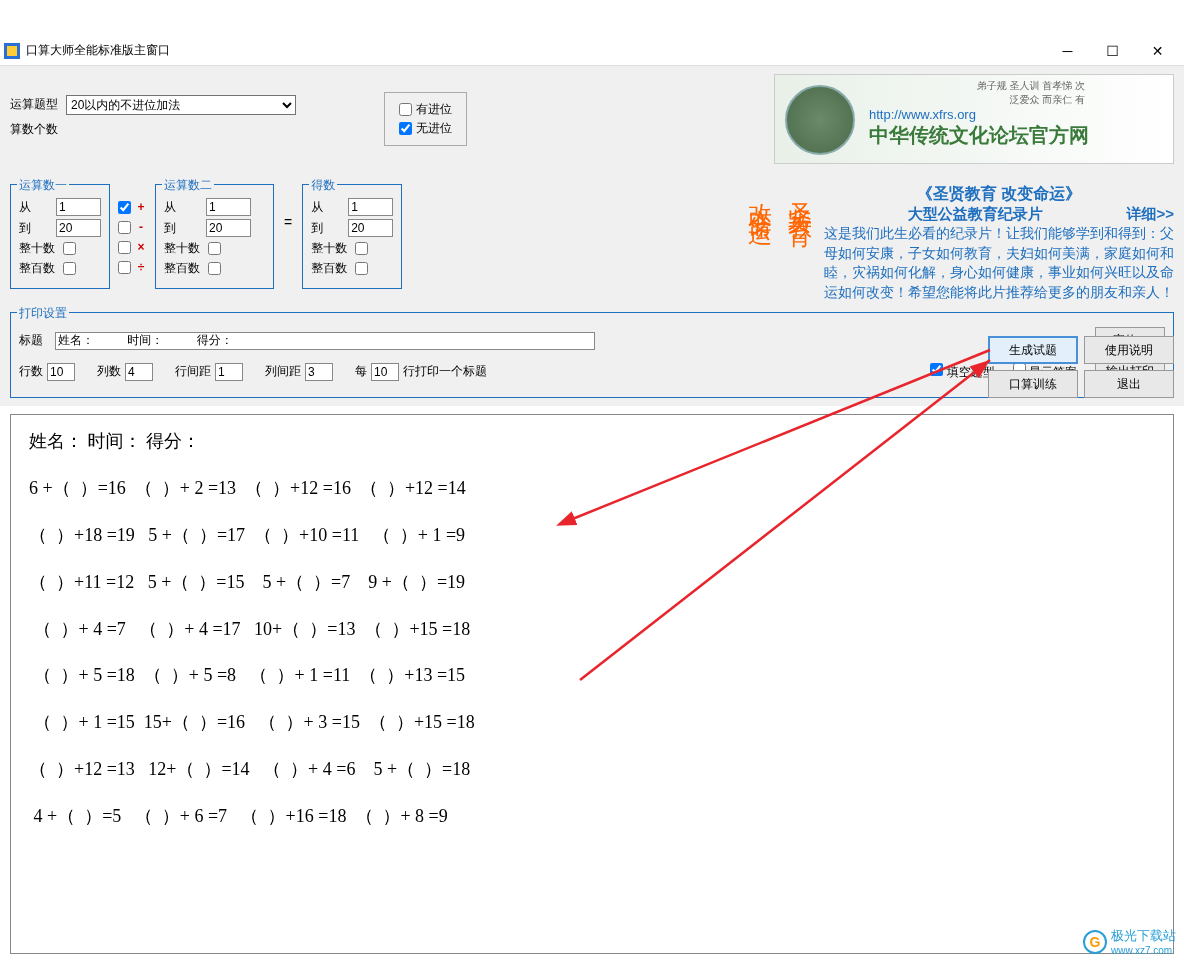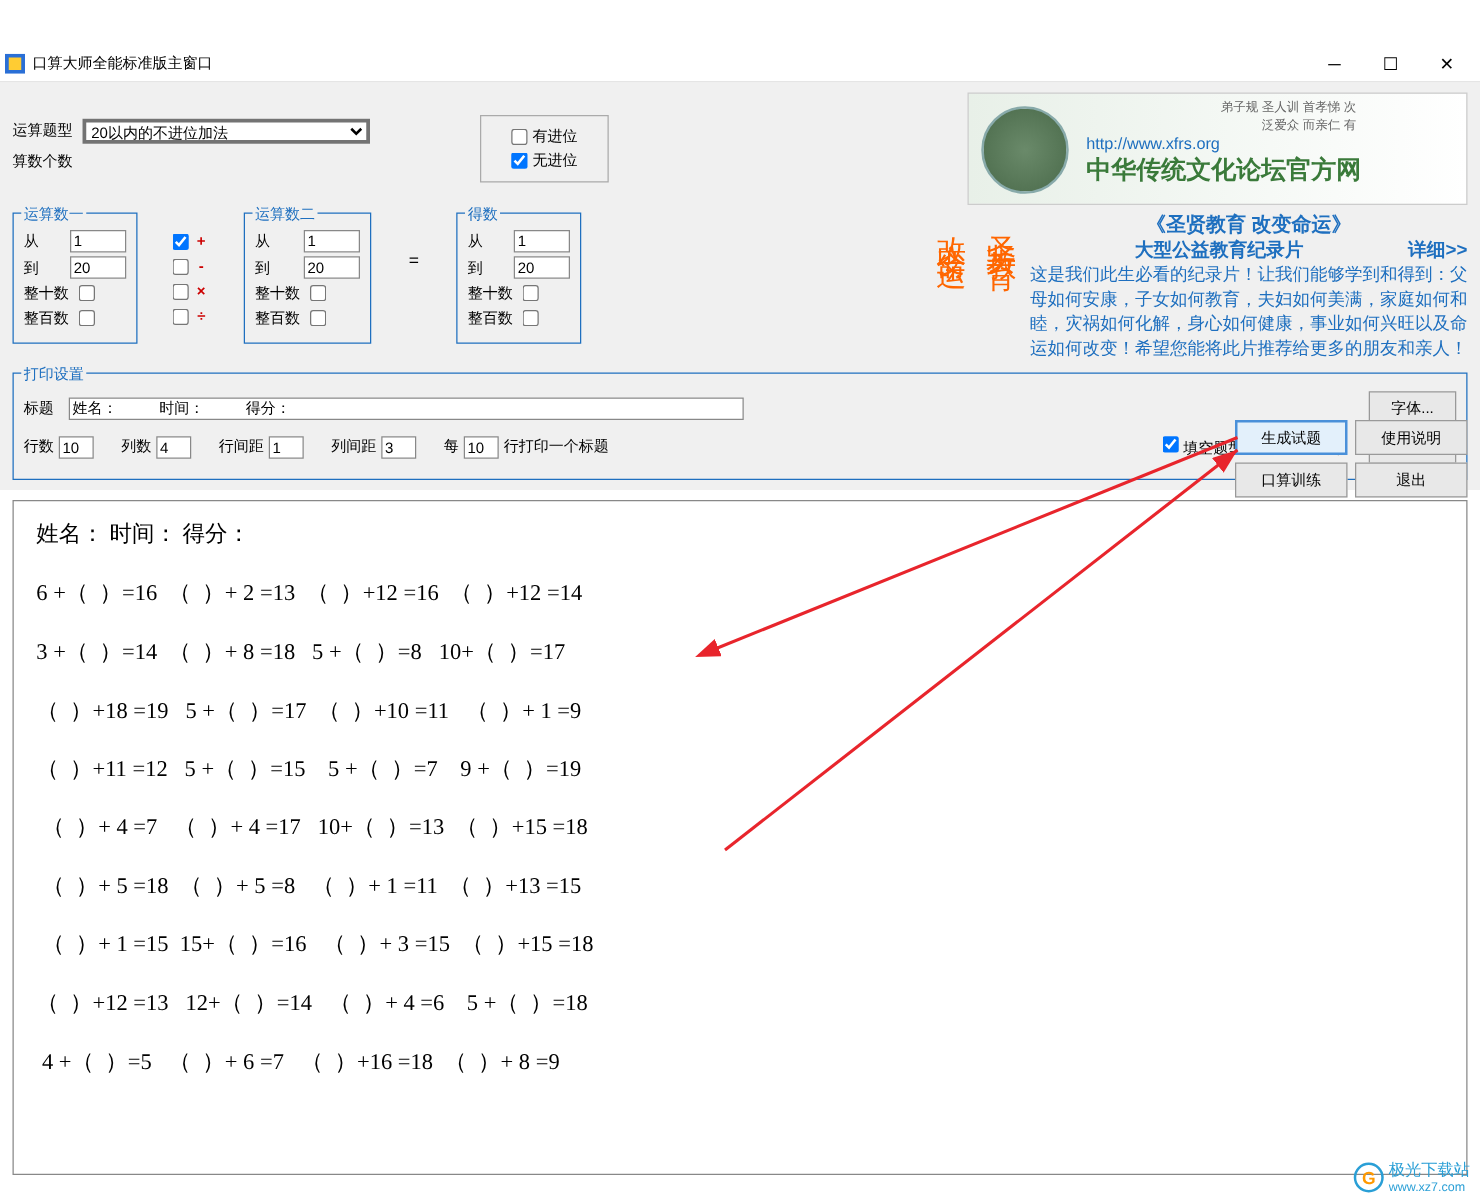--- a/index.html
+++ b/index.html
@@ -8,34 +8,34 @@
 .titlebar .icon { width: 16px; height: 16px; margin-right: 6px; }
 .titlebar .title { flex: 1; font-size: 12px; }
 .titlebar .controls { display: flex; }
 .titlebar .controls div { width: 45px; height: 28px; display: flex; align-items: center; justify-content: center; cursor: pointer; font-size: 14px; }
 
 .main { background: #f0f0f0; padding: 8px 10px; }
 .row1 { display: flex; align-items: center; gap: 14px; }
 .config-left { width: 320px; }
 .form-row { display: flex; align-items: center; margin-bottom: 6px; }
 .form-row label { width: 56px; }
-select { height: 20px; width: 230px; font-size: 12px; border: 3px solid #737373; background: #fff; }
-
-.carry-box { border: 1px solid #aaa; padding: 6px 24px; margin-left: 40px; }
+select { height: 20px; width: 230px; font-size: 12px; border: 1px solid #737373; background: #fff; }
+
+.carry-box { border: 1px solid #aaa; padding: 6px 14px; margin-left: 40px; }
 .carry-box label { display: flex; align-items: center; gap: 4px; margin: 2px 0; }
 
 .banner { flex: 1; display: flex; justify-content: flex-end; }
 .banner-img { width: 400px; height: 90px; background: linear-gradient(90deg, #e8f0e8, #fff); border: 1px solid #ccc; position: relative; display: flex; }
 .banner-img .avatar { width: 70px; height: 70px; border-radius: 50%; background: radial-gradient(circle, #6a8a6a, #4a6a4a); margin: 10px; border: 2px solid #8aa; }
 .banner-img .txt { padding: 4px; }
 .banner-img .url { color: #1e6fbf; font-size: 13px; }
 .banner-img .slogan { color: #3a7a3a; font-size: 20px; font-weight: bold; font-family: Liberation Mono, monospace; }
 .banner-img .small { font-size: 10px; color: #666; text-align: right; padding-right: 4px; }
 
-.row2 { display: flex; align-items: flex-start; margin-top: 6px; gap: 24px; }
+.row2 { display: flex; align-items: flex-start; margin-top: 20px; gap: 4px; }
 .fieldset { border: 1px solid #1e6fbf; padding: 10px 8px 8px 8px; position: relative; }
 .fieldset .legend { position: absolute; top: -8px; left: 6px; background: #f0f0f0; padding: 0 2px; color: #1e6fbf; font-size: 12px; }
 .num-row { display: flex; align-items: center; margin: 3px 0; }
 .num-row label { width: 42px; }
 .num-row input[type="text"] { width: 45px; height: 18px; border: 1px solid #888; padding: 0 2px; font-size: 12px; }
 .num-row input[type="checkbox"] { margin-left: 2px; }
 
 .ops-box { padding: 10px 4px; }
 .op-row { display: flex; align-items: center; gap: 4px; margin: 6px 0; }
 .op-row .sym { color: #cc0000; font-weight: bold; width: 12px; text-align: center; }
@@ -152,21 +152,21 @@
       <div class="op-row">
           <input type="checkbox" style="">
           <span class="sym">×</span>
         </div>
       <div class="op-row">
           <input type="checkbox" style="">
           <span class="sym">÷</span>
         </div>
     </div>
 
-    <div class="fieldset" style="width:102px">
+    <div class="fieldset" style="width:119px">
       <div class="legend">运算数二</div>
       <div class="num-row">
           <label>从</label>
           <input type="text" value="1" style="">
         </div>
       <div class="num-row">
           <label>到</label>
           <input type="text" value="20" style="">
         </div>
       <div class="num-row">
@@ -250,21 +250,20 @@
   <button class="btn highlight">生成试题</button>
   <button class="btn">使用说明</button>
   <button class="btn">口算训练</button>
   <button class="btn">退出</button>
 </div>
 
 <div class="output">
   <div class="hdr">姓名：        时间：        得分：</div>
   <div id="qrows">
       <div class="qrow">6 +（  ）=16  （  ）+ 2 =13  （  ）+12 =16  （  ）+12 =14</div>
-      <div class="qrow">3 +（  ）=14  （  ）+ 8 =18   5 +（  ）=8   10+（  ）=17</div>
       <div class="qrow">（  ）+18 =19   5 +（  ）=17  （  ）+10 =11   （  ）+ 1 =9</div>
       <div class="qrow">（  ）+11 =12   5 +（  ）=15    5 +（  ）=7    9 +（  ）=19</div>
       <div class="qrow"> （  ）+ 4 =7   （  ）+ 4 =17   10+（  ）=13  （  ）+15 =18</div>
       <div class="qrow"> （  ）+ 5 =18  （  ）+ 5 =8   （  ）+ 1 =11  （  ）+13 =15</div>
       <div class="qrow"> （  ）+ 1 =15  15+（  ）=16   （  ）+ 3 =15  （  ）+15 =18</div>
       <div class="qrow">（  ）+12 =13   12+（  ）=14   （  ）+ 4 =6    5 +（  ）=18</div>
       <div class="qrow"> 4 +（  ）=5   （  ）+ 6 =7   （  ）+16 =18  （  ）+ 8 =9</div>
     </div>
 </div>
 

